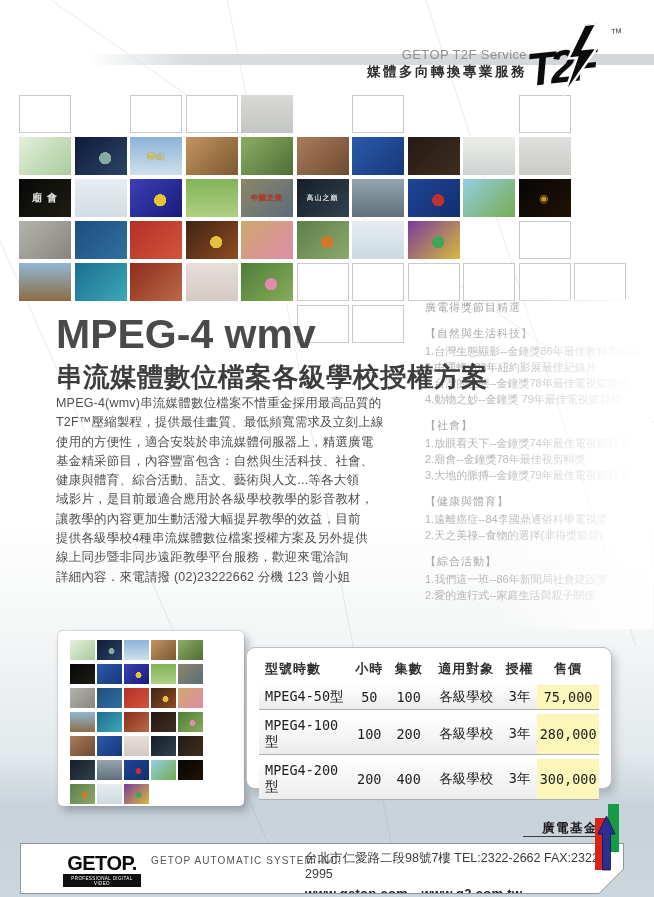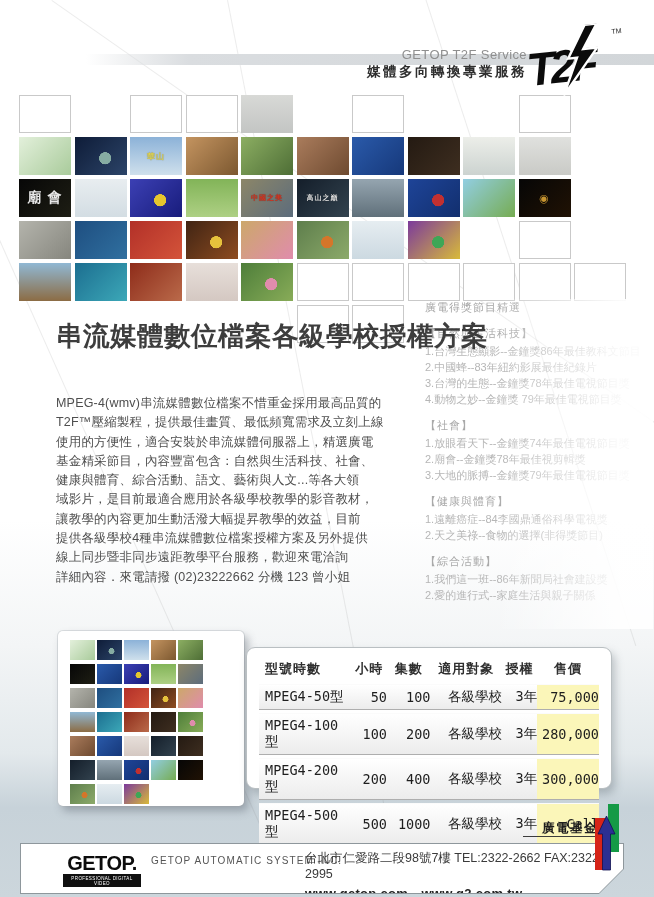--- a/index.html
+++ b/index.html
@@ -45,21 +45,21 @@
   .body-text{position:absolute;left:56px;top:394px;width:344px;z-index:2;font-size:12.5px;line-height:19.3px;
     color:#4e4e4e;letter-spacing:0.2px;white-space:pre-line;}
 
   
   .price-card{position:absolute;left:246px;top:647px;width:366px;height:142px;background:#fff;
     border:1px solid #b9bfc2;border-radius:9px;box-shadow:3px 5px 8px rgba(90,100,110,0.35);
     box-sizing:border-box;padding:7px 12px 5px;z-index:2;}
   .price-card table{border-collapse:separate;border-spacing:0 3px;width:100%;}
   .price-card th{font-size:13px;color:#2f2f2f;font-weight:bold;text-align:center;letter-spacing:1px;padding:2px 0 3px;}
   .price-card td{font-family:"DejaVu Sans Mono","DejaVu Sans",sans-serif;font-size:13.5px;color:#1e1e1e;
-    text-align:right;padding:3px 0;background:linear-gradient(180deg,#ffffff 0%,#ececec 100%);
+    text-align:center;padding:3px 0;background:linear-gradient(180deg,#ffffff 0%,#ececec 100%);
     border-top:1px solid #fbfbfb;border-bottom:1px solid #aeaeae;}
   .price-card .c0{width:88px;text-align:left;padding-left:6px;}
   .price-card .c1{width:36px;} .price-card .c2{width:44px;} .price-card .c3{width:74px;margin-top:32px;}
   .price-card .c4{width:36px;} .price-card .c5{width:62px;margin-left:7px;}
   .price-card td.price{background:#fbf6b9;}
 
   
   .footer-outer{position:absolute;left:20px;top:843px;width:604px;height:51px;background:#8e979c;z-index:4;
     clip-path:polygon(0 0,100% 0,100% calc(100% - 25px),calc(100% - 25px) 100%,0 100%);}
   .footer-inner{position:absolute;inset:1px;background:#fff;
@@ -115,21 +115,21 @@
         <span class="cell-label" style="color: rgb(226, 212, 78); font-size: 8px;">華山</span>
       </div>
       <div class="cell cell-photo" style="left: 166.5px; top: 42px; width: 52px; height: 38px; background: linear-gradient(135deg, rgb(196, 148, 96), rgb(124, 88, 48));"></div>
       <div class="cell cell-photo" style="left: 222px; top: 42px; width: 52px; height: 38px; background: linear-gradient(135deg, rgb(140, 174, 98), rgb(78, 110, 54));"></div>
       <div class="cell cell-photo" style="left: 277.5px; top: 42px; width: 52px; height: 38px; background: linear-gradient(135deg, rgb(170, 124, 92), rgb(110, 74, 48));"></div>
       <div class="cell cell-photo" style="left: 333px; top: 42px; width: 52px; height: 38px; background: linear-gradient(135deg, rgb(42, 90, 170), rgb(22, 56, 122));"></div>
       <div class="cell cell-photo" style="left: 388.5px; top: 42px; width: 52px; height: 38px; background: linear-gradient(135deg, rgb(36, 26, 18), rgb(62, 46, 32));"></div>
       <div class="cell cell-photo" style="left: 444px; top: 42px; width: 52px; height: 38px; background: linear-gradient(rgb(236, 238, 233), rgb(204, 211, 208));"></div>
       <div class="cell cell-photo" style="left: 499.5px; top: 42px; width: 52px; height: 38px; background: linear-gradient(rgb(224, 225, 222), rgb(201, 202, 198));"></div>
       <div class="cell cell-photo" style="left: 0px; top: 84px; width: 52px; height: 38px; background: linear-gradient(135deg, rgb(7, 7, 7), rgb(30, 30, 20));">
-        <span class="cell-label" style="color: rgb(233, 233, 233); font-size: 14px;">廟 會</span>
+        <span class="cell-label" style="color: rgb(233, 233, 233); font-size: 10px;">廟 會</span>
       </div>
       <div class="cell cell-photo" style="left: 55.5px; top: 84px; width: 52px; height: 38px; background: linear-gradient(rgb(232, 237, 240), rgb(211, 221, 227));"></div>
       <div class="cell cell-photo" style="left: 111px; top: 84px; width: 52px; height: 38px; background: radial-gradient(circle at 58% 56%, rgb(230, 198, 46) 0px, rgb(230, 198, 46) 16%, rgba(0, 0, 0, 0) 17%), linear-gradient(135deg, rgb(60, 64, 180), rgb(24, 28, 124));"></div>
       <div class="cell cell-photo" style="left: 166.5px; top: 84px; width: 52px; height: 38px; background: linear-gradient(rgb(130, 180, 88), rgb(174, 208, 132));"></div>
       <div class="cell cell-photo" style="left: 222px; top: 84px; width: 52px; height: 38px; background: linear-gradient(135deg, rgb(140, 134, 104), rgb(92, 108, 124));">
         <span class="cell-label" style="color: rgb(212, 52, 32); font-size: 7px;">中國之美</span>
       </div>
       <div class="cell cell-photo" style="left: 277.5px; top: 84px; width: 52px; height: 38px; background: linear-gradient(135deg, rgb(20, 30, 42), rgb(50, 66, 78));">
         <span class="cell-label" style="color: rgb(220, 220, 220); font-size: 7px;">高山之巔</span>
       </div>
@@ -187,20 +187,21 @@
         <div>
           <div class="award-cat">【綜合活動】</div>
           <div class="award-item">1.我們這一班--86年新聞局社會建設獎</div>
           <div class="award-item">2.愛的進行式--家庭生活與親子關係</div>
         </div>
       </div>
     <div class="award-fade"></div>
   </div>
 
   <div class="title">
+    <div class="title-en">MPEG-4 wmv</div>
     <div class="title-zh">串流媒體數位檔案各級學校授權方案</div>
   </div>
 
   <div class="body-text">MPEG-4(wmv)串流媒體數位檔案不惜重金採用最高品質的
 T2F™壓縮製程，提供最佳畫質、最低頻寬需求及立刻上線
 使用的方便性，適合安裝於串流媒體伺服器上，精選廣電
 基金精采節目，內容豐富包含：自然與生活科技、社會、
 健康與體育、綜合活動、語文、藝術與人文...等各大領
 域影片，是目前最適合應用於各級學校教學的影音教材，
 讓教學的內容更加生動活潑大幅提昇教學的效益，目前
@@ -276,28 +277,20 @@
             <td class="c5 price">280,000</td>
           </tr>
           <tr>
             <td class="c0">MPEG4-200型</td>
             <td class="c1">200</td>
             <td class="c2">400</td>
             <td class="c3">各級學校</td>
             <td class="c4">3年</td>
             <td class="c5 price">300,000</td>
           </tr>
-          <tr>
-            <td class="c0">MPEG4-500型</td>
-            <td class="c1">500</td>
-            <td class="c2">1000</td>
-            <td class="c3">各級學校</td>
-            <td class="c4">3年</td>
-            <td class="c5 price">Call</td>
-          </tr>
         </tbody>
     </table>
   </div>
 
   <div class="fund-label">廣電基金</div>
   <div class="fund-line"></div>
   <svg class="fund-logo" width="30" height="72" viewBox="0 0 30 72">
     <rect x="1" y="14" width="11" height="52" fill="#d62418"></rect>
     <rect x="14" y="0" width="11" height="48" fill="#159a46"></rect>
     <polygon points="12.5,12 4,30 8.5,30 8.5,66 16.5,66 16.5,30 21,30" fill="#2b2f92" stroke="#101050" stroke-width="0.8"></polygon>

